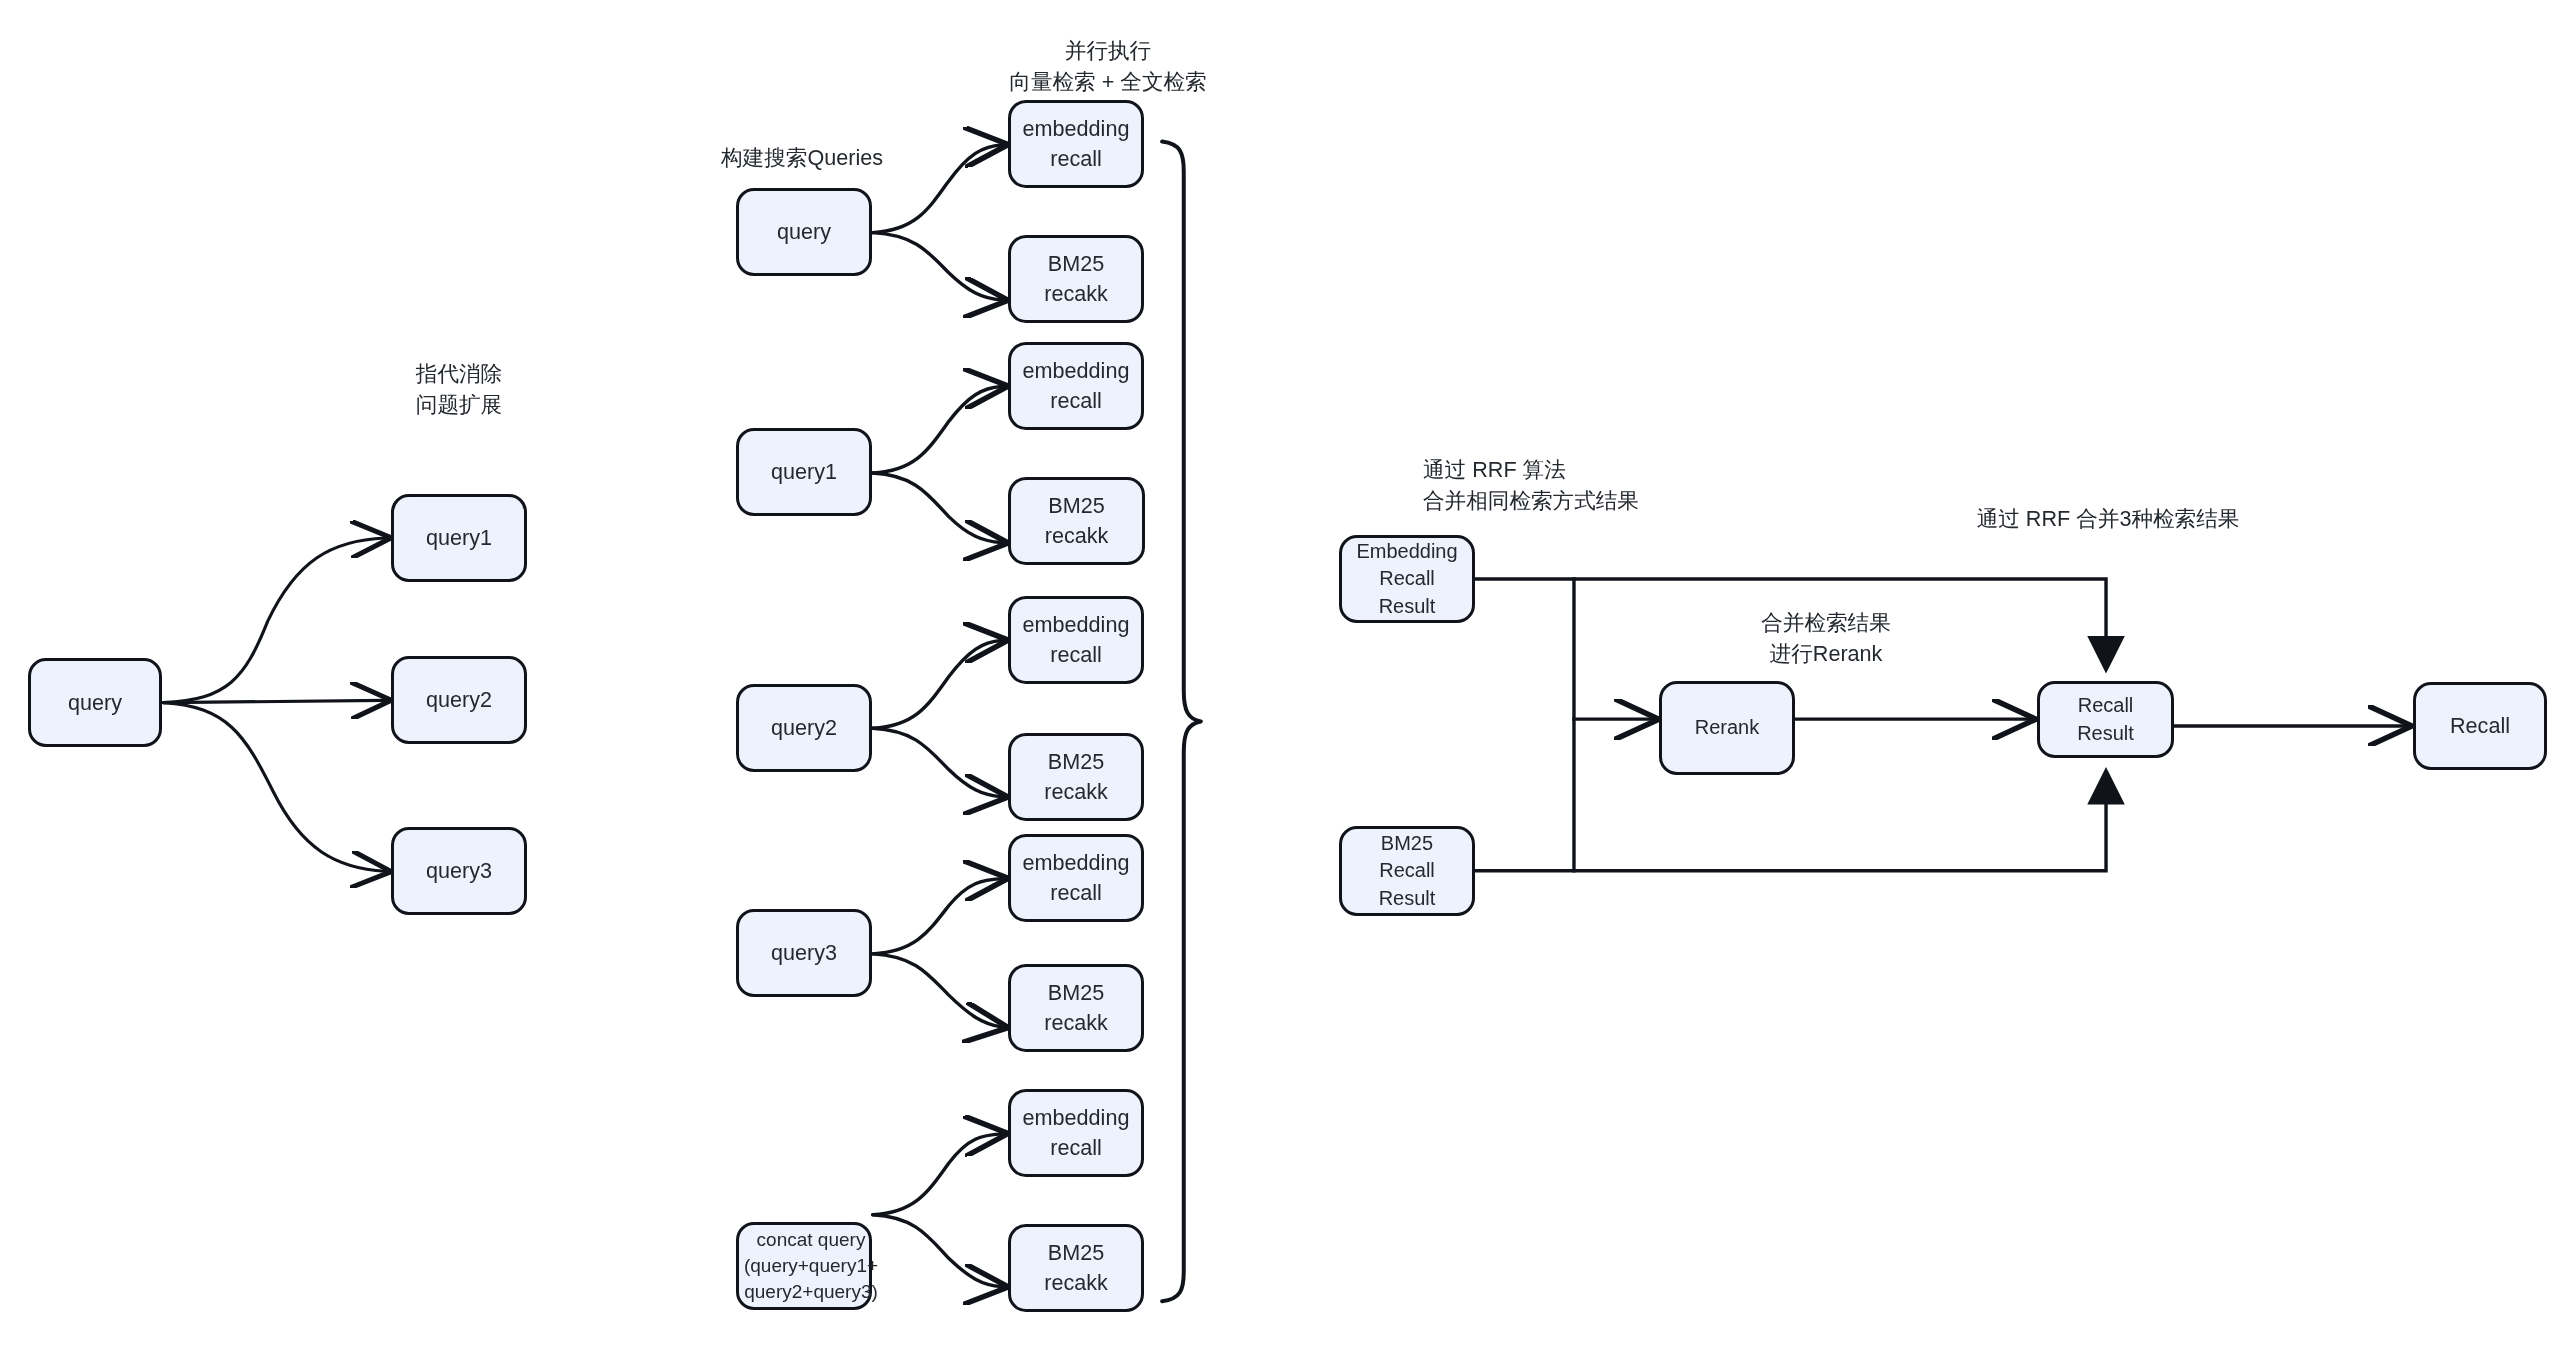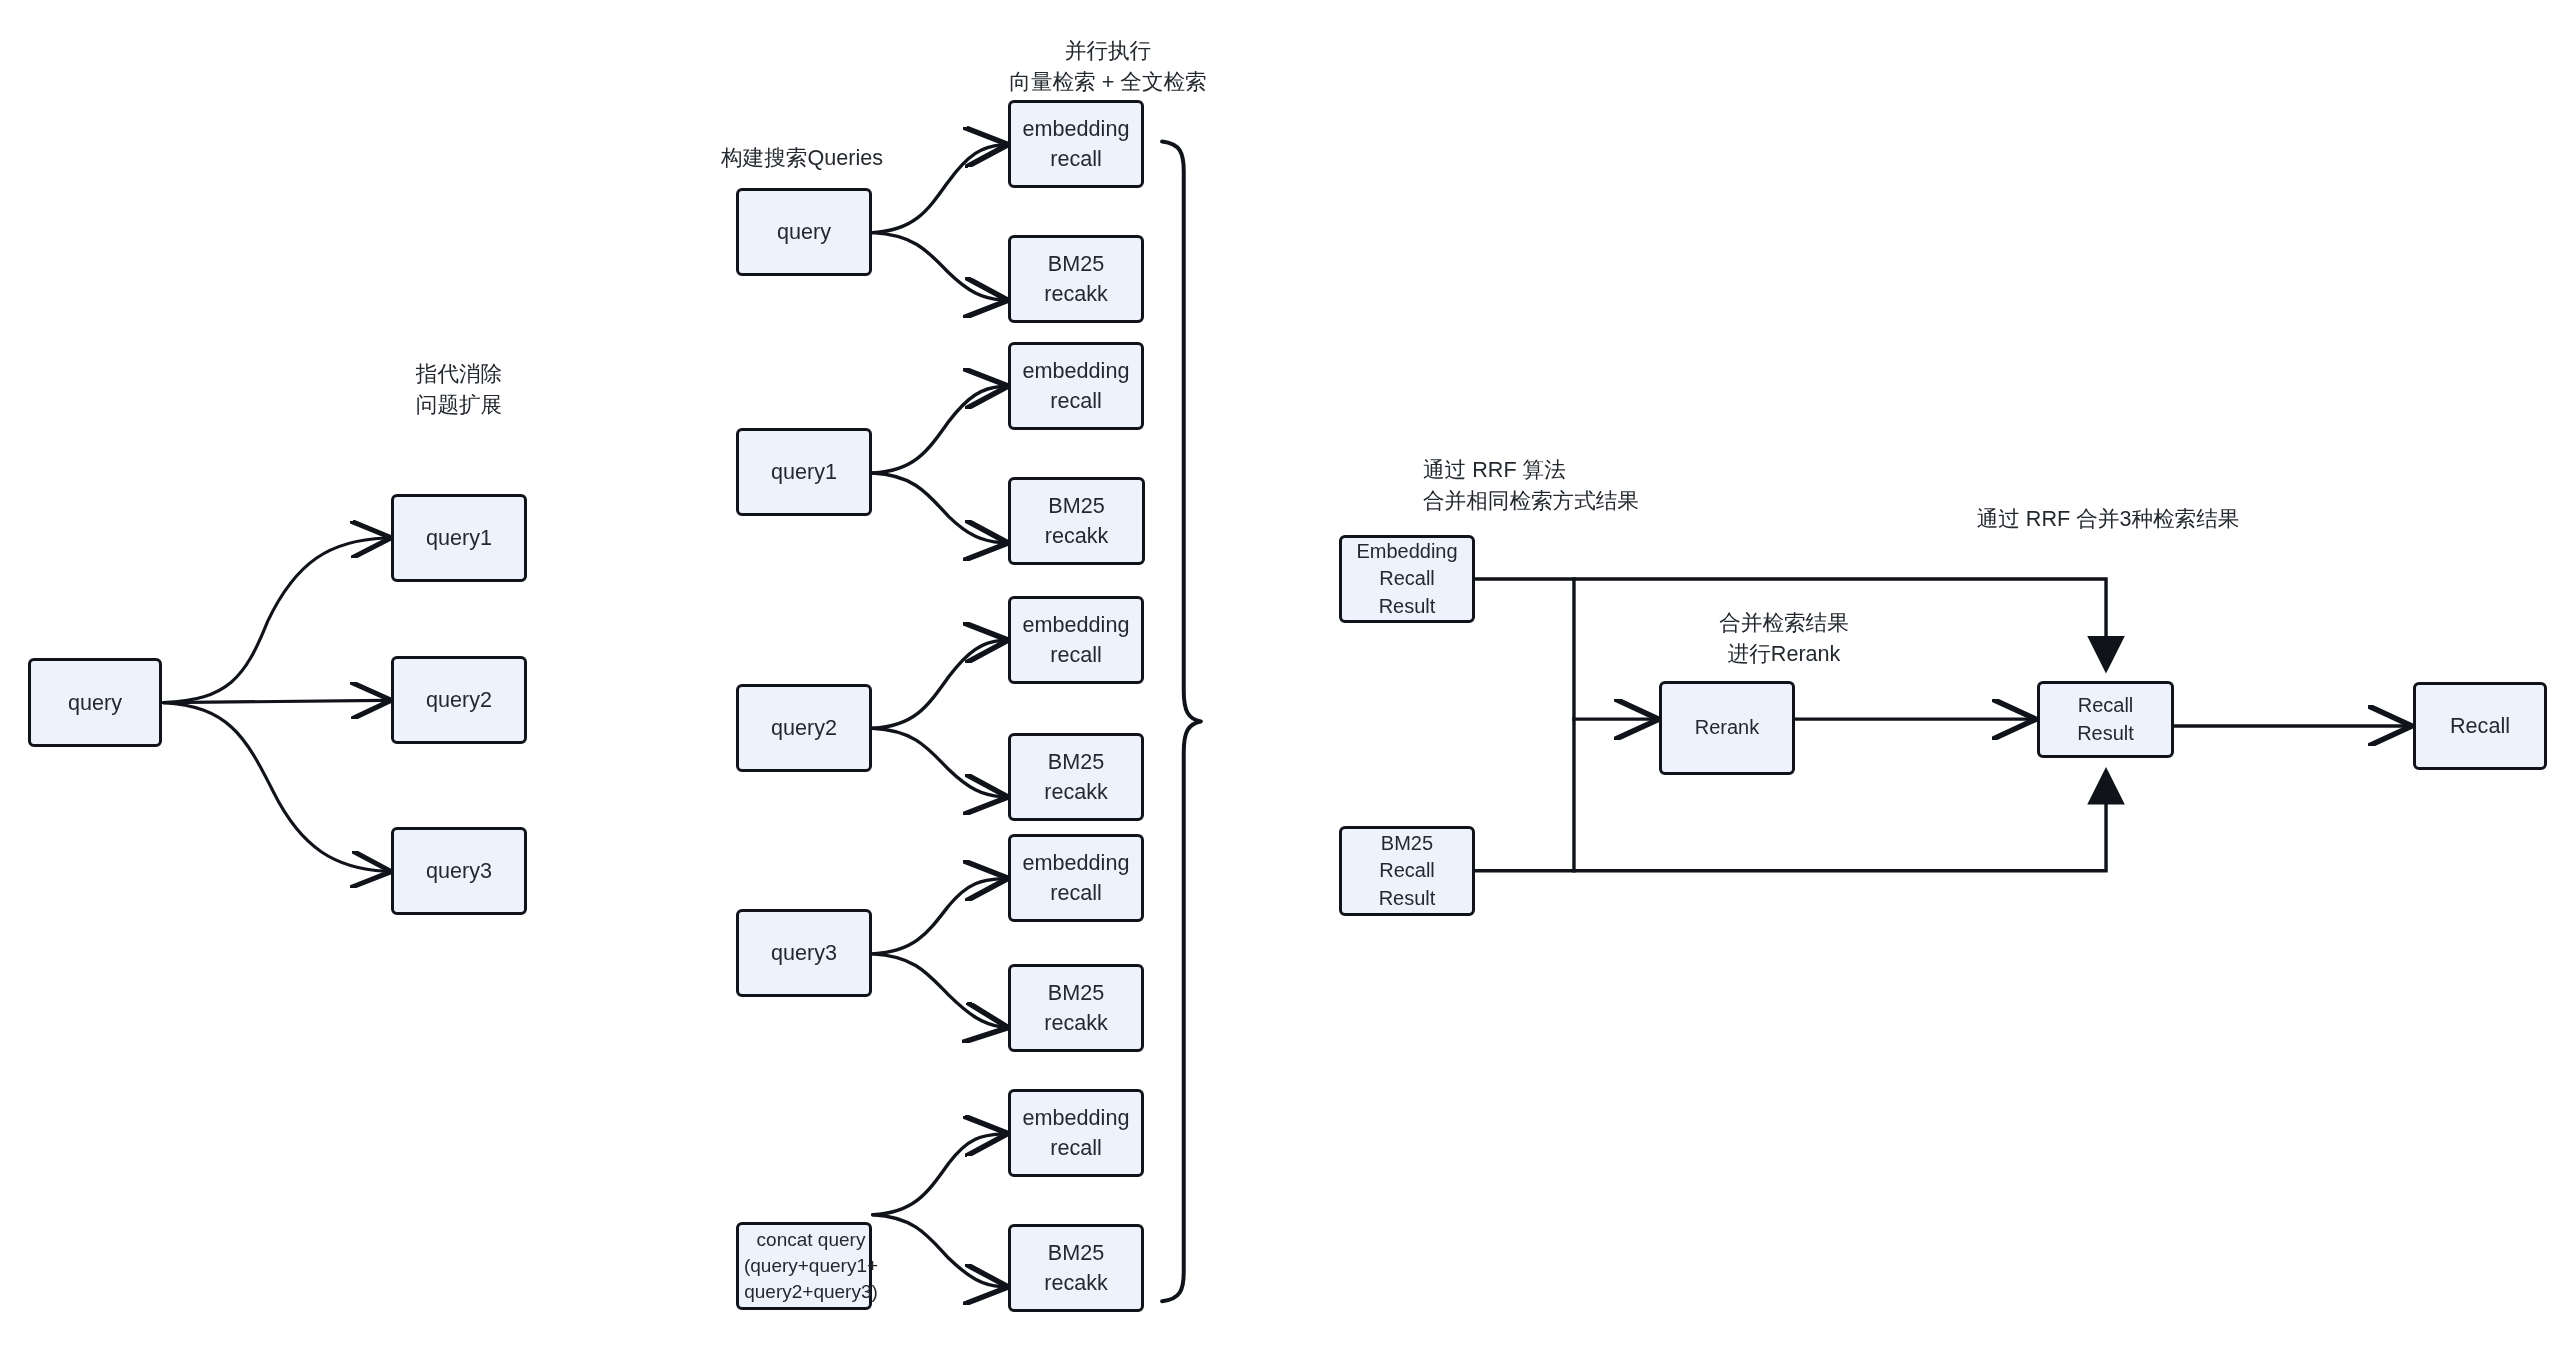--- a/index.html
+++ b/index.html
@@ -25,21 +25,21 @@
     left: 0; top: 0;
     width: 2576px;
     height: 1354px;
     pointer-events: none;
   }
   .node {
     position: absolute;
     box-sizing: border-box;
     background: #eef2fc;
     border: 3.4px solid #10131a;
-    border-radius: 6px;
+    border-radius: 18px;
     display: flex;
     align-items: center;
     justify-content: center;
     text-align: center;
     color: #24292f;
     font-size: 21.6px;
     line-height: 1.38;
     white-space: pre-line;
     font-family: "Liberation Sans", "DejaVu Sans", sans-serif;
   }
@@ -158,19 +158,19 @@
       <div class="node" style="left: 2413px; top: 682px; width: 134px; height: 88px; font-size: 21.6px;">Recall</div>
     </div>
   <div id="captions-layer">
       <div class="caption center" style="left: 459px; top: 359px;">指代消除
 问题扩展</div>
       <div class="caption center" style="left: 802px; top: 103px; margin-top: 40px;">构建搜索Queries</div>
       <div class="caption center" style="left: 1108px; top: 26px; margin-top: 10px;">并行执行
 向量检索 + 全文检索</div>
       <div class="caption left" style="left: 1407px; top: 455px; margin-left: 16px;">通过 RRF 算法
 合并相同检索方式结果</div>
-      <div class="caption center" style="left: 1784px; top: 608px;">合并检索结果
+      <div class="caption center" style="left: 1826px; top: 608px;">合并检索结果
 进行Rerank</div>
       <div class="caption center" style="left: 2108px; top: 504px;">通过 RRF 合并3种检索结果</div>
     </div>
 
 </div>
 
 
 </body></html>

